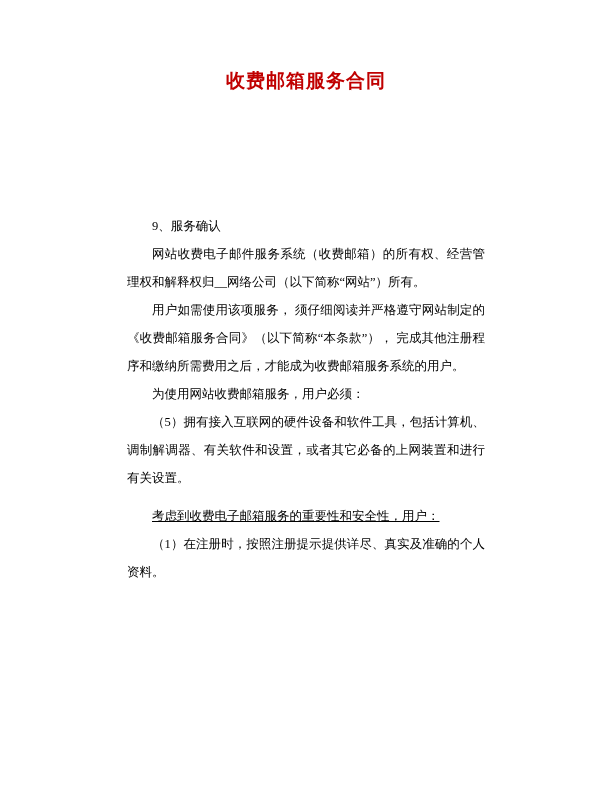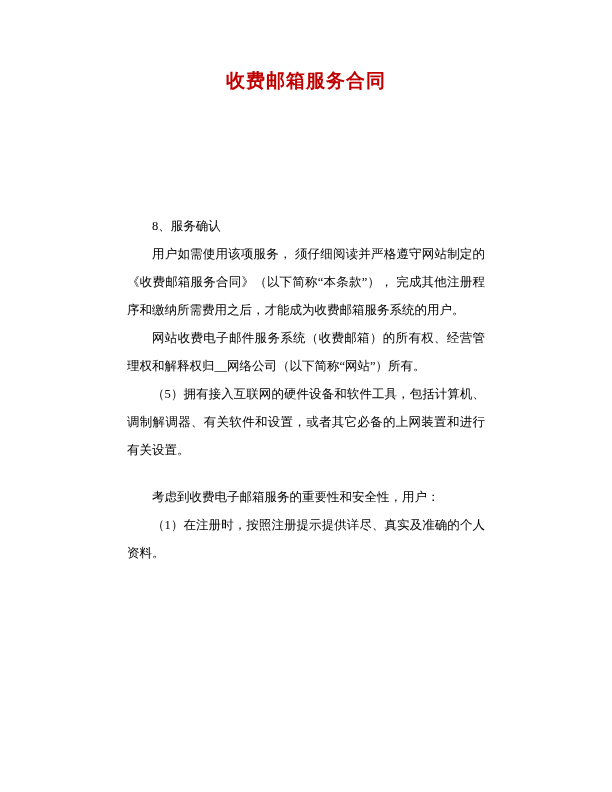--- a/index.html
+++ b/index.html
@@ -33,32 +33,34 @@
     font-size: 12.5px;
     line-height: 28px;
     text-align: justify;
   }
   .doc-body p {
     margin: 0;
     text-indent: 2em;
     word-break: break-all;
   }
   .doc-body p.spaced-before {
-    margin-top: 19px;
+    margin-top: 10px;
+    text-decoration: underline;
   }
 </style>
 </head>
 <body>
 
 <div class="page">
 
   <h1 class="doc-title">收费邮箱服务合同</h1>
 
   <div class="doc-body">
-    <p>8、服务确认</p>
+    <p>9、服务确认</p>
+    <p>网站收费电子邮件服务系统（收费邮箱）的所有权、经营管理权和解释权归__网络公司（以下简称“网站”）所有。</p>
     <p>用户如需使用该项服务， 须仔细阅读并严格遵守网站制定的《收费邮箱服务合同》（以下简称“本条款”）， 完成其他注册程序和缴纳所需费用之后，才能成为收费邮箱服务系统的用户。</p>
-    <p>网站收费电子邮件服务系统（收费邮箱）的所有权、经营管理权和解释权归__网络公司（以下简称“网站”）所有。</p>
+    <p>为使用网站收费邮箱服务，用户必须：</p>
     <p>（5）拥有接入互联网的硬件设备和软件工具，包括计算机、调制解调器、有关软件和设置，或者其它必备的上网装置和进行有关设置。</p>
     <p class="spaced-before">考虑到收费电子邮箱服务的重要性和安全性，用户：</p>
     <p>（1）在注册时，按照注册提示提供详尽、真实及准确的个人资料。</p>
   </div>
 
 </div>
 
 </body></html>

